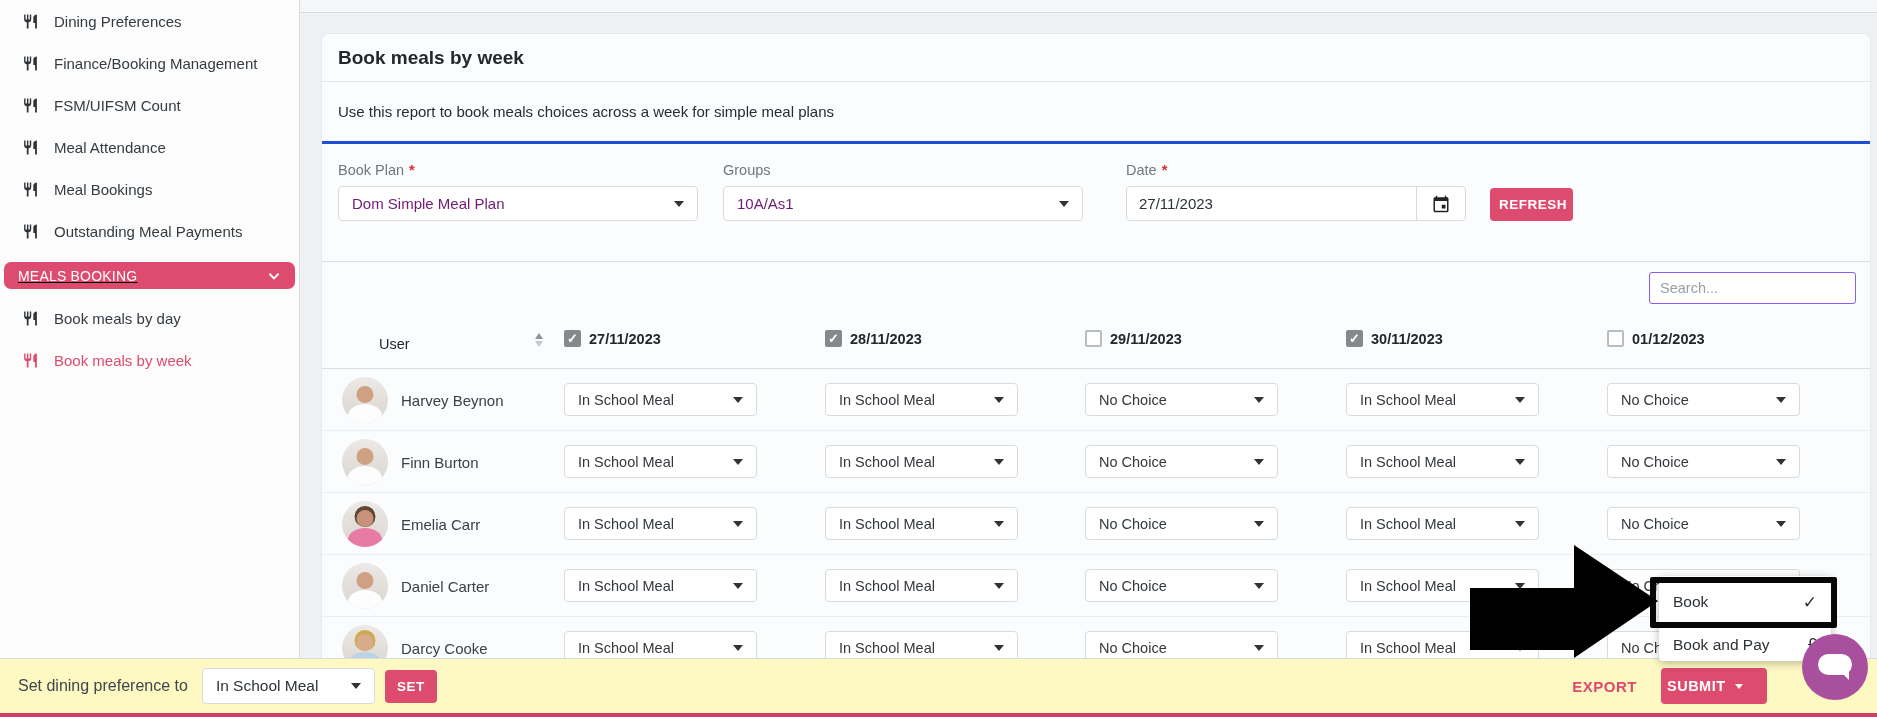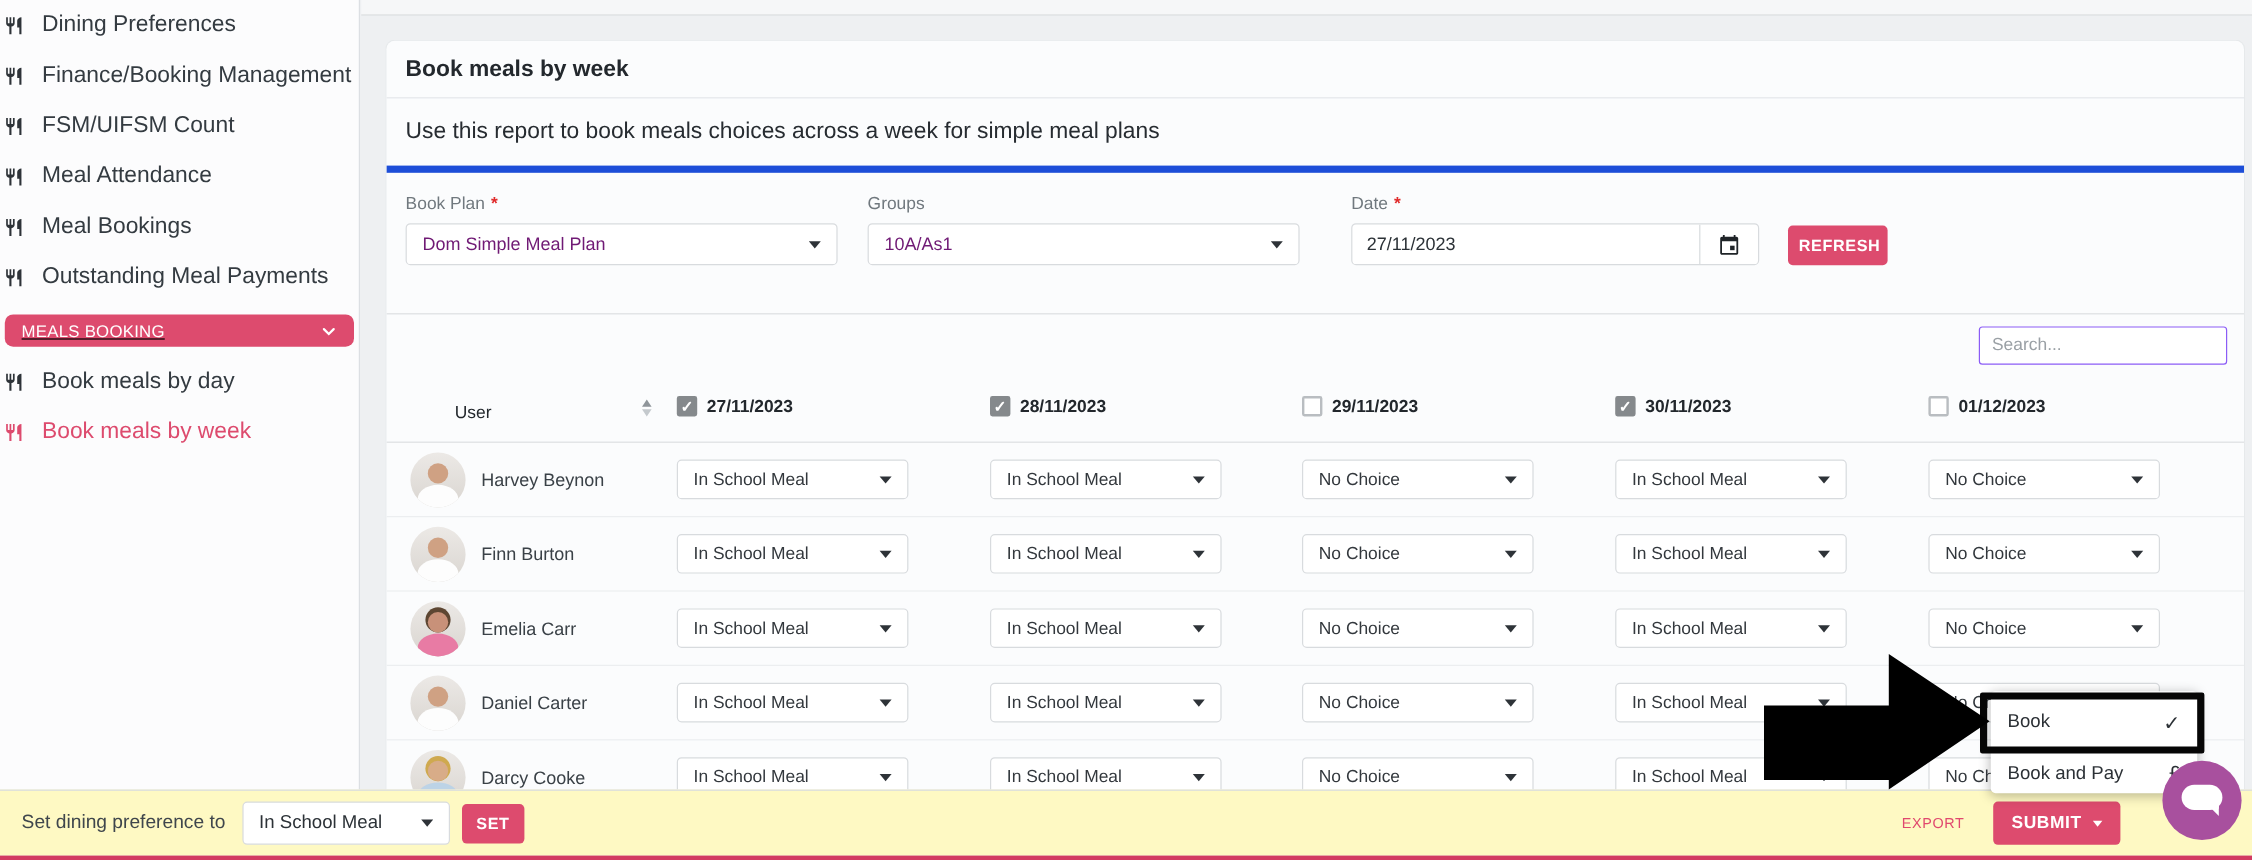--- a/index.html
+++ b/index.html
@@ -2,34 +2,34 @@
 <html><head>
 <meta charset="utf-8">
 <style>
   html,body{margin:0;padding:0;}
   *{box-sizing:border-box;}
   body{font-family:"Liberation Sans",sans-serif;background:#eef0f2;}
   #app{position:relative;width:1877px;height:717px;overflow:hidden;background:#eef0f2;}
 
   
   .sidebar{position:absolute;left:0;top:0;width:300px;height:658px;background:#fcfcfd;border-right:1px solid #dcdfe3;}
-  .side-item{display:flex;align-items:center;height:42px;padding-left:3px;cursor:pointer;color:#343b41;font-size:19px;font-weight:500;}
+  .side-item{display:flex;align-items:center;height:42px;padding-left:22px;cursor:pointer;color:#343b41;font-size:15px;font-weight:500;}
   .side-item .s-icon{width:17px;height:17px;color:#2e3338;margin-right:15px;flex:0 0 auto;}
   .side-section{margin:10px 4px 0 4px;height:27px;background:#dd4b6e;border-radius:7px;display:flex;align-items:center;justify-content:space-between;padding:0 14px;cursor:pointer;text-decoration:underline;}
   .side-section span{color:#fff;font-size:14px;font-weight:500;letter-spacing:.2px;}
   .side-sub{margin-top:8px;}
   .side-item.active{color:#dd4b6e;}
   .side-item.active .s-icon{color:#dd4b6e;}
 
   
   .topstrip{position:absolute;left:301px;top:0;width:1576px;height:13px;background:#f6f7f8;border-bottom:1px solid #d9dcde;}
   .card{position:absolute;left:321px;top:33px;width:1550px;height:625px;background:#fbfcfd;border:1px solid #e6e9eb;border-bottom:none;border-radius:8px 8px 0 0;overflow:hidden;}
   .sec-title{height:48px;border-bottom:1px solid #e4e7ea;display:flex;align-items:center;padding:0 16px;}
   .sec-title h1{margin:0;font-size:19px;font-weight:700;color:#23282d;}
-  .sec-desc{height:62px;border-bottom:6px solid #1d4ed8;display:flex;align-items:center;padding:0 16px;font-size:19px;color:#272c31;}
+  .sec-desc{height:62px;border-bottom:3px solid #1d4ed8;display:flex;align-items:center;padding:0 16px;font-size:15px;color:#272c31;}
   .sec-filters{position:relative;height:118px;border-bottom:1px solid #dcdfe2;}
   .fgroup{position:absolute;top:18px;}
   .f-meal{left:16px;width:360px;}
   .f-groups{left:401px;width:360px;}
   .f-date{left:804px;width:340px;}
   .flabel{font-size:14.5px;color:#70787e;margin-bottom:8px;}
   .req{color:#e02b2b;margin-left:5px;font-weight:700;}
   .sel{background:#fff;border:1px solid #d8dbde;border-radius:4px;display:flex;align-items:center;justify-content:space-between;padding:0 13px;cursor:pointer;}
   .fcontrol{height:35px;font-size:15px;color:#701a75;}
   .tri{width:0;height:0;border-left:5px solid transparent;border-right:5px solid transparent;border-top:6px solid #2e3338;flex:0 0 auto;}
@@ -76,22 +76,22 @@
   .menu-item .mi-glyph{font-size:17px;color:#2c3136;}
   .highlight-box{position:absolute;left:1650px;top:577px;width:187px;height:51px;border:6px solid #060606;border-radius:2px;z-index:42;pointer-events:none;}
   .arrow-svg{position:absolute;left:1460px;top:540px;z-index:45;pointer-events:none;}
 
   
   .footer{position:absolute;left:0;top:658px;width:1877px;height:55px;background:#fef9c3;border-top:1px solid #d9dcdf;display:flex;align-items:center;padding:0 110px 0 18px;z-index:30;}
   .foot-label{font-size:16px;color:#3f464c;}
   .foot-sel{width:173px;height:36px;margin-left:14px;font-size:15.5px;color:#2c3237;}
   .set-btn{margin-left:10px;height:33px;padding:0 12px;font-size:13.5px;}
   .spacer{flex:1;}
-  .export-link{color:#e0486e;font-weight:400;font-size:12px;letter-spacing:.5px;cursor:pointer;}
-  .submit-btn{margin-left:24px;width:106px;height:36px;font-size:14.5px;display:flex;align-items:center;justify-content:center;gap:9px;}
+  .export-link{color:#e0486e;font-weight:700;font-size:15px;letter-spacing:.5px;cursor:pointer;}
+  .submit-btn{margin-left:24px;width:106px;height:36px;font-size:14.5px;display:flex;align-items:center;justify-content:flex-start;gap:9px;}
   .tri-w{border-top-color:#fff;border-left-width:4.5px;border-right-width:4.5px;border-top-width:5.5px;}
   .bottom-accent{position:absolute;left:0;top:713px;width:1877px;height:4px;background:#d23b62;z-index:60;}
   .chat-btn{position:absolute;left:1802px;top:634px;width:66px;height:66px;border-radius:50%;background:#a8509e;z-index:50;cursor:pointer;}
   .chat-bubble{position:absolute;left:16px;top:20px;width:34px;height:21px;background:#fff;border-radius:11px;}
   .chat-bubble::after{content:"";position:absolute;right:3px;bottom:-5px;width:0;height:0;border:6px solid transparent;border-top-color:#fff;border-right-color:#fff;}
 </style>
 </head>
 <body>
 
 <div id="app">

